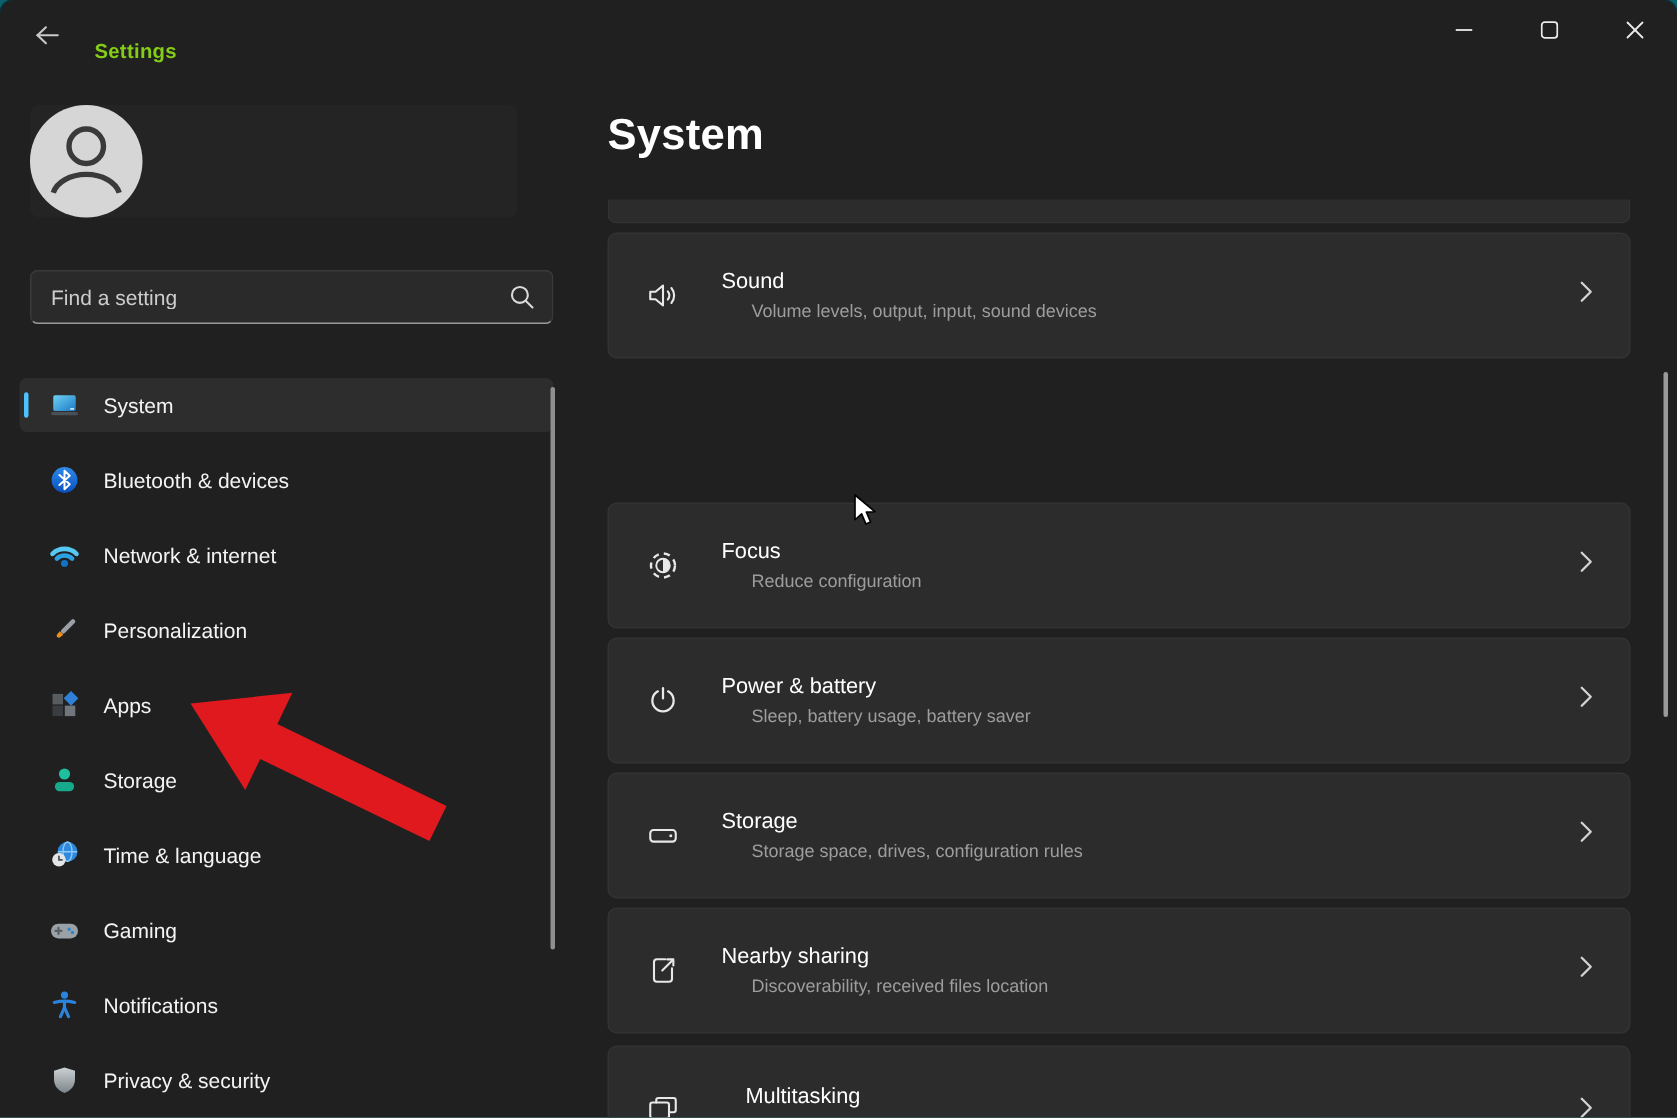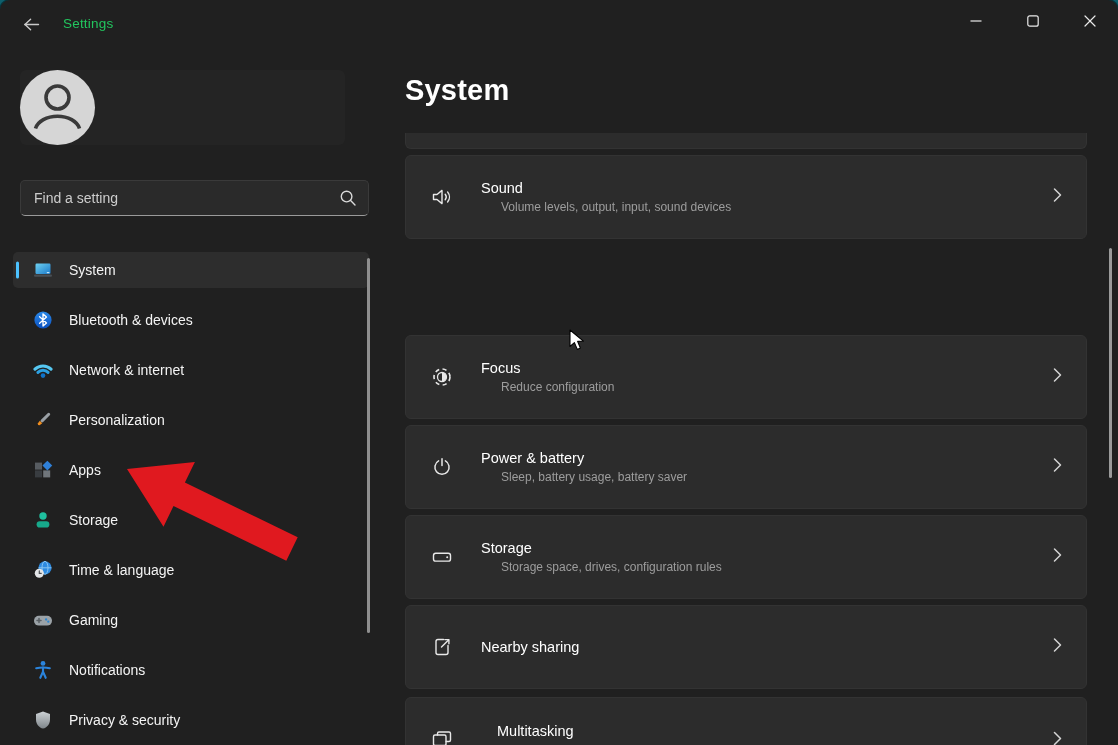--- a/index.html
+++ b/index.html
@@ -11,22 +11,22 @@
   }
   .window{
     position:absolute;inset:0;background:#202020;
     border-radius:10px 10px 0 0;overflow:hidden;
     box-shadow:0 0 0 1px rgba(0,0,0,.45);
   }
   
   .titlebar{position:absolute;top:0;left:0;right:0;height:46px;}
   .back-btn{position:absolute;left:14px;top:13px;width:34px;height:26px;border-radius:5px;
     display:flex;align-items:center;justify-content:center;cursor:pointer;}
-  .app-title{position:absolute;left:63px;top:23px;transform:translateY(-50%);
-    color:#22c55e;font-size:13.5px;font-weight:400;letter-spacing:.2px;}
+  .app-title{position:absolute;left:63px;top:34px;transform:translateY(-50%);
+    color:#84cc16;font-size:13.5px;font-weight:700;letter-spacing:.2px;}
   .win-controls{position:absolute;right:0;top:0;height:44px;display:flex;}
   .win-btn{width:57px;height:44px;display:flex;align-items:center;justify-content:center;}
   
   .avatar-row{position:absolute;left:20px;top:70px;width:325px;height:75px;border-radius:6px;
     background:rgba(255,255,255,0.018);}
   .avatar{position:absolute;left:20px;top:70px;width:75px;height:75px;border-radius:50%;
     background:#d6d6d6;display:flex;align-items:center;justify-content:center;}
   .searchbox{position:absolute;left:20px;top:180px;width:349px;height:36px;box-sizing:border-box;
     background:#2a2a2a;border:1px solid #3a3a3a;border-bottom:1px solid #9a9a9a;border-radius:5px;}
   .searchbox input{position:absolute;left:0;top:0;width:100%;height:100%;box-sizing:border-box;
@@ -363,20 +363,21 @@
       <svg width="24" height="24" viewBox="0 0 24 24">
           <g stroke="#e8e8e8" stroke-width="1.4" fill="none" stroke-linecap="round" stroke-linejoin="round">
             <path d="M13.5 4.5 H8 a2 2 0 0 0 -2 2 V17.5 a2 2 0 0 0 2 2 h8 a2 2 0 0 0 2 -2 V10.5"></path>
             <path d="M11.5 12 L18.5 5"></path>
             <path d="M14.8 4.6 H18.9 V8.7"></path>
           </g>
         </svg>
     </span>
     <span class="card-text">
       <div class="card-title">Nearby sharing</div>
+      <div class="card-sub">Discoverability, received files location</div>
     </span>
     <span class="card-chev">
       <svg width="9" height="15" viewBox="0 0 9 15">
           <path d="M1.5 1.5 L7.5 7.5 L1.5 13.5" stroke="#d4d4d4" stroke-width="1.5" fill="none" stroke-linecap="round" stroke-linejoin="round"></path>
         </svg>
     </span>
   </div>
 
   <div class="card" style="top:697px">
     <span class="card-ic" style="top:30px;transform:none;">

